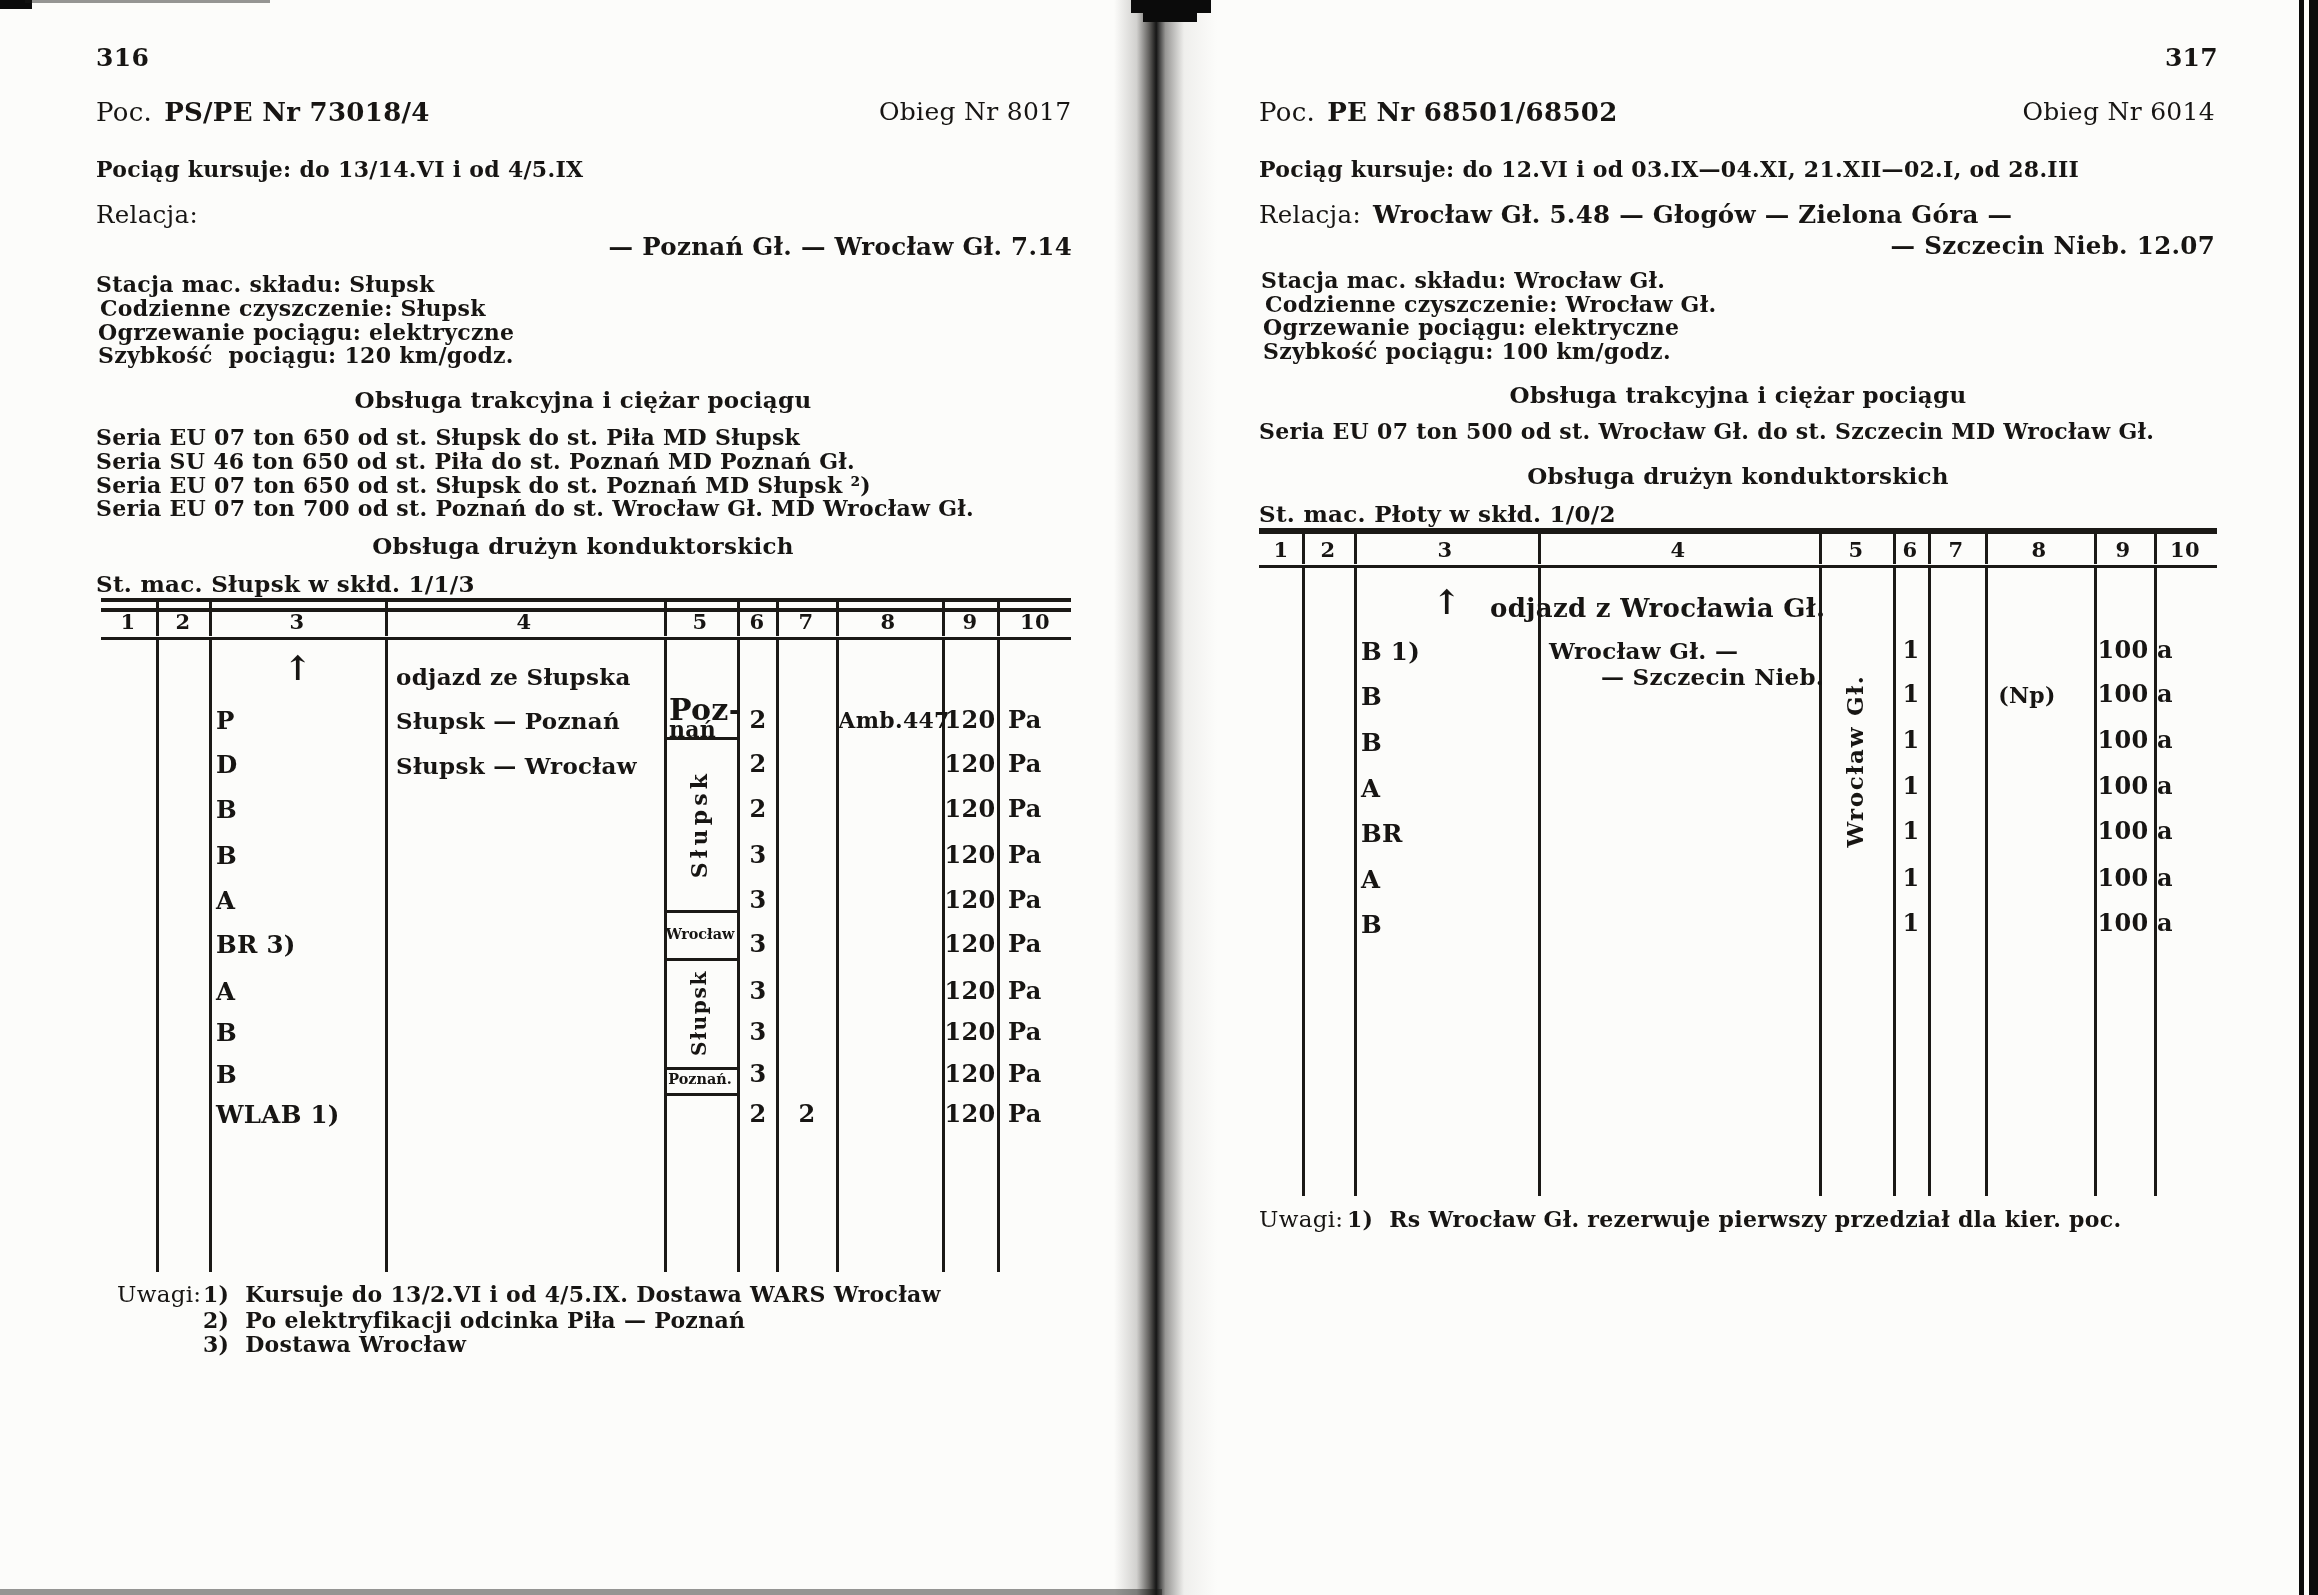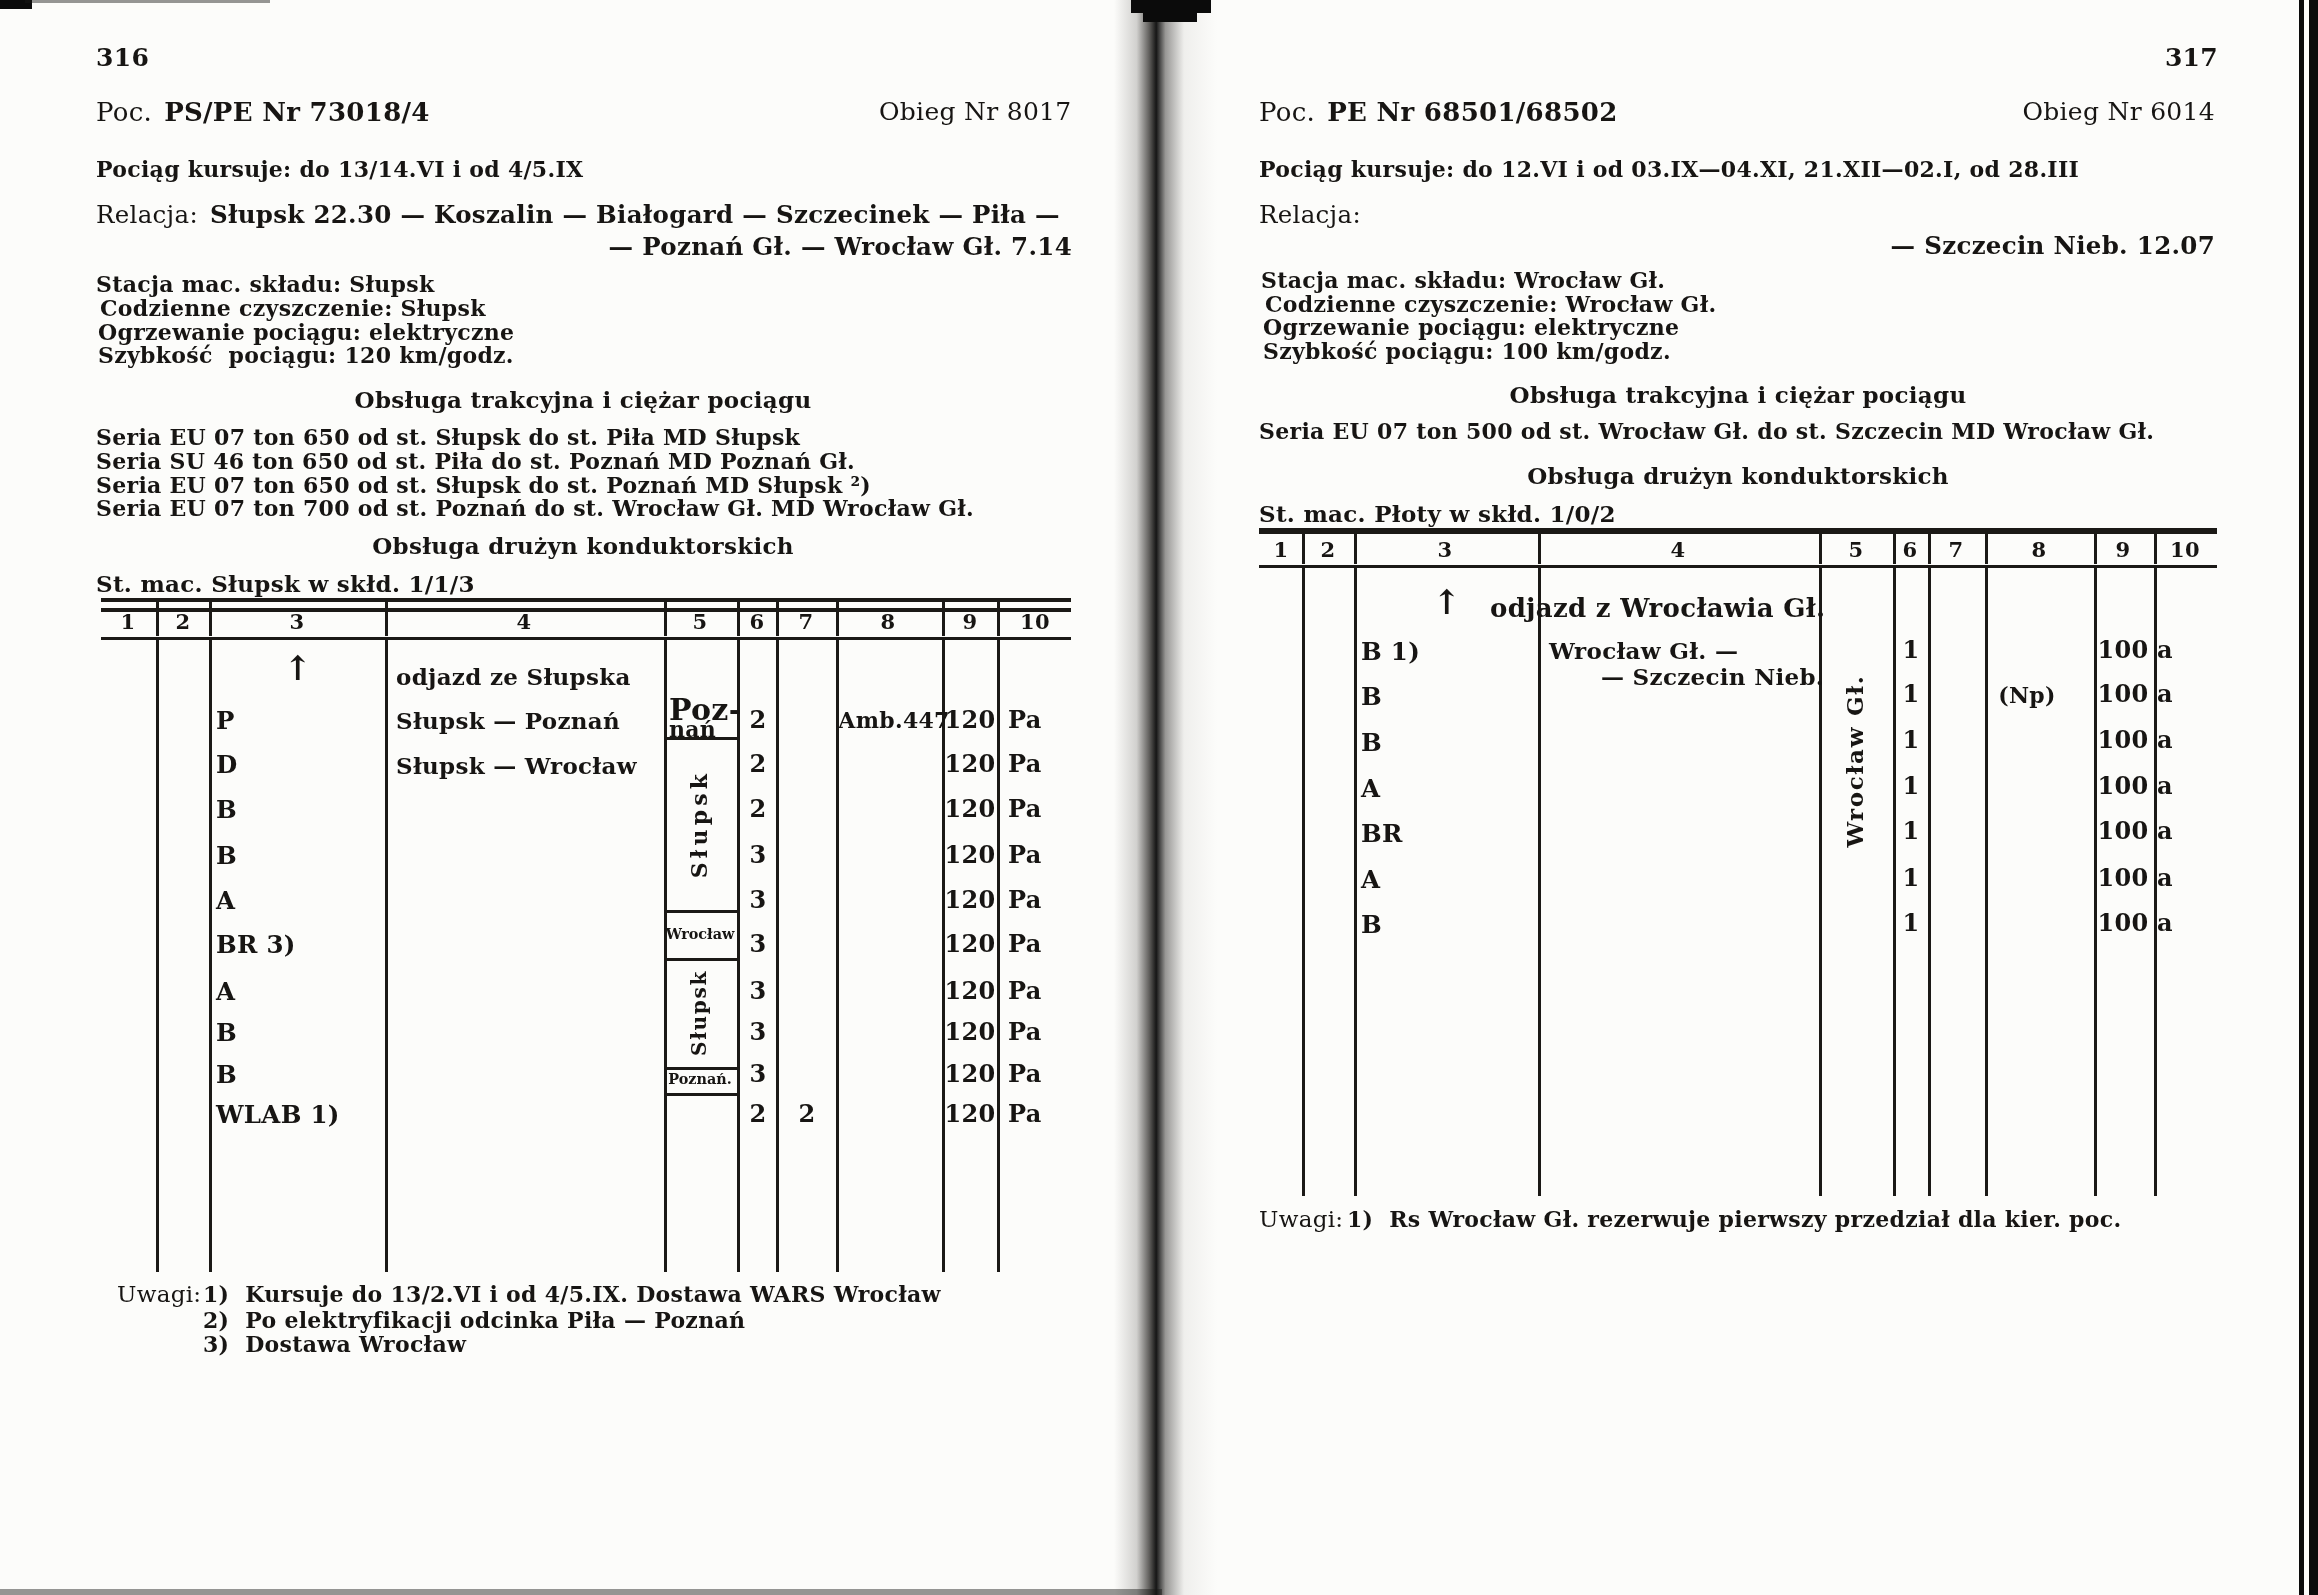--- a/index.html
+++ b/index.html
@@ -36,21 +36,20 @@
     <div class="row" style="left:96px;top:98px;font-size:26px">
       <span class="t reg lab" style="position:static">Poc.</span>
       <span class="t" style="position:static">PS/PE Nr 73018/4</span>
     </div>
     <span class="t reg" style="left:879px;top:98px;font-size:25px">Obieg Nr 8017</span>
 
     <span class="t" style="left:96px;top:157px;font-size:22px">Pociąg kursuje: do 13/14.VI i od 4/5.IX</span>
 
     <div class="row" style="left:96px;top:201px;font-size:24.5px">
       <span class="t reg lab" style="position:static">Relacja:</span>
-      <span class="t" style="position:static">Słupsk 22.30 — Koszalin — Białogard — Szczecinek — Piła —</span>
     </div>
     <span class="t" style="right:1247px;top:233px;font-size:24.5px">— Poznań Gł. — Wrocław Gł. 7.14</span>
 
     <span class="t" style="left:96px;top:272px;font-size:22px">Stacja mac. składu: Słupsk</span>
     <span class="t" style="left:100px;top:296px;font-size:22px">Codzienne czyszczenie: Słupsk</span>
     <span class="t" style="left:98px;top:320px;font-size:22px">Ogrzewanie pociągu: elektryczne</span>
     <span class="t" style="left:98px;top:343px;font-size:22px">Szybkość  pociągu: 120 km/godz.</span>
 
     <span class="t c" style="left:583px;top:387px;font-size:23px">Obsługa trakcyjna i ciężar pociągu</span>
 
@@ -181,20 +180,21 @@
     <div class="row" style="left:1259px;top:98px;font-size:26px">
       <span class="t reg lab" style="position:static">Poc.</span>
       <span class="t" style="position:static">PE Nr 68501/68502</span>
     </div>
     <span class="t reg" style="right:104px;top:98px;font-size:25px">Obieg Nr 6014</span>
 
     <span class="t" style="left:1259px;top:157px;font-size:22px">Pociąg kursuje: do 12.VI i od 03.IX—04.XI, 21.XII—02.I, od 28.III</span>
 
     <div class="row" style="left:1259px;top:201px;font-size:24.5px">
       <span class="t reg lab" style="position:static">Relacja:</span>
+      <span class="t" style="position:static">Wrocław Gł. 5.48 — Głogów — Zielona Góra —</span>
     </div>
     <span class="t" style="right:104px;top:232px;font-size:24.5px">— Szczecin Nieb. 12.07</span>
 
     <span class="t" style="left:1261px;top:268px;font-size:22px">Stacja mac. składu: Wrocław Gł.</span>
     <span class="t" style="left:1265px;top:292px;font-size:22px">Codzienne czyszczenie: Wrocław Gł.</span>
     <span class="t" style="left:1263px;top:315px;font-size:22px">Ogrzewanie pociągu: elektryczne</span>
     <span class="t" style="left:1263px;top:339px;font-size:22px">Szybkość pociągu: 100 km/godz.</span>
 
     <span class="t c" style="left:1738px;top:382px;font-size:23px">Obsługa trakcyjna i ciężar pociągu</span>
     <span class="t" style="left:1259px;top:419px;font-size:22px">Seria EU 07 ton 500 od st. Wrocław Gł. do st. Szczecin MD Wrocław Gł.</span>

